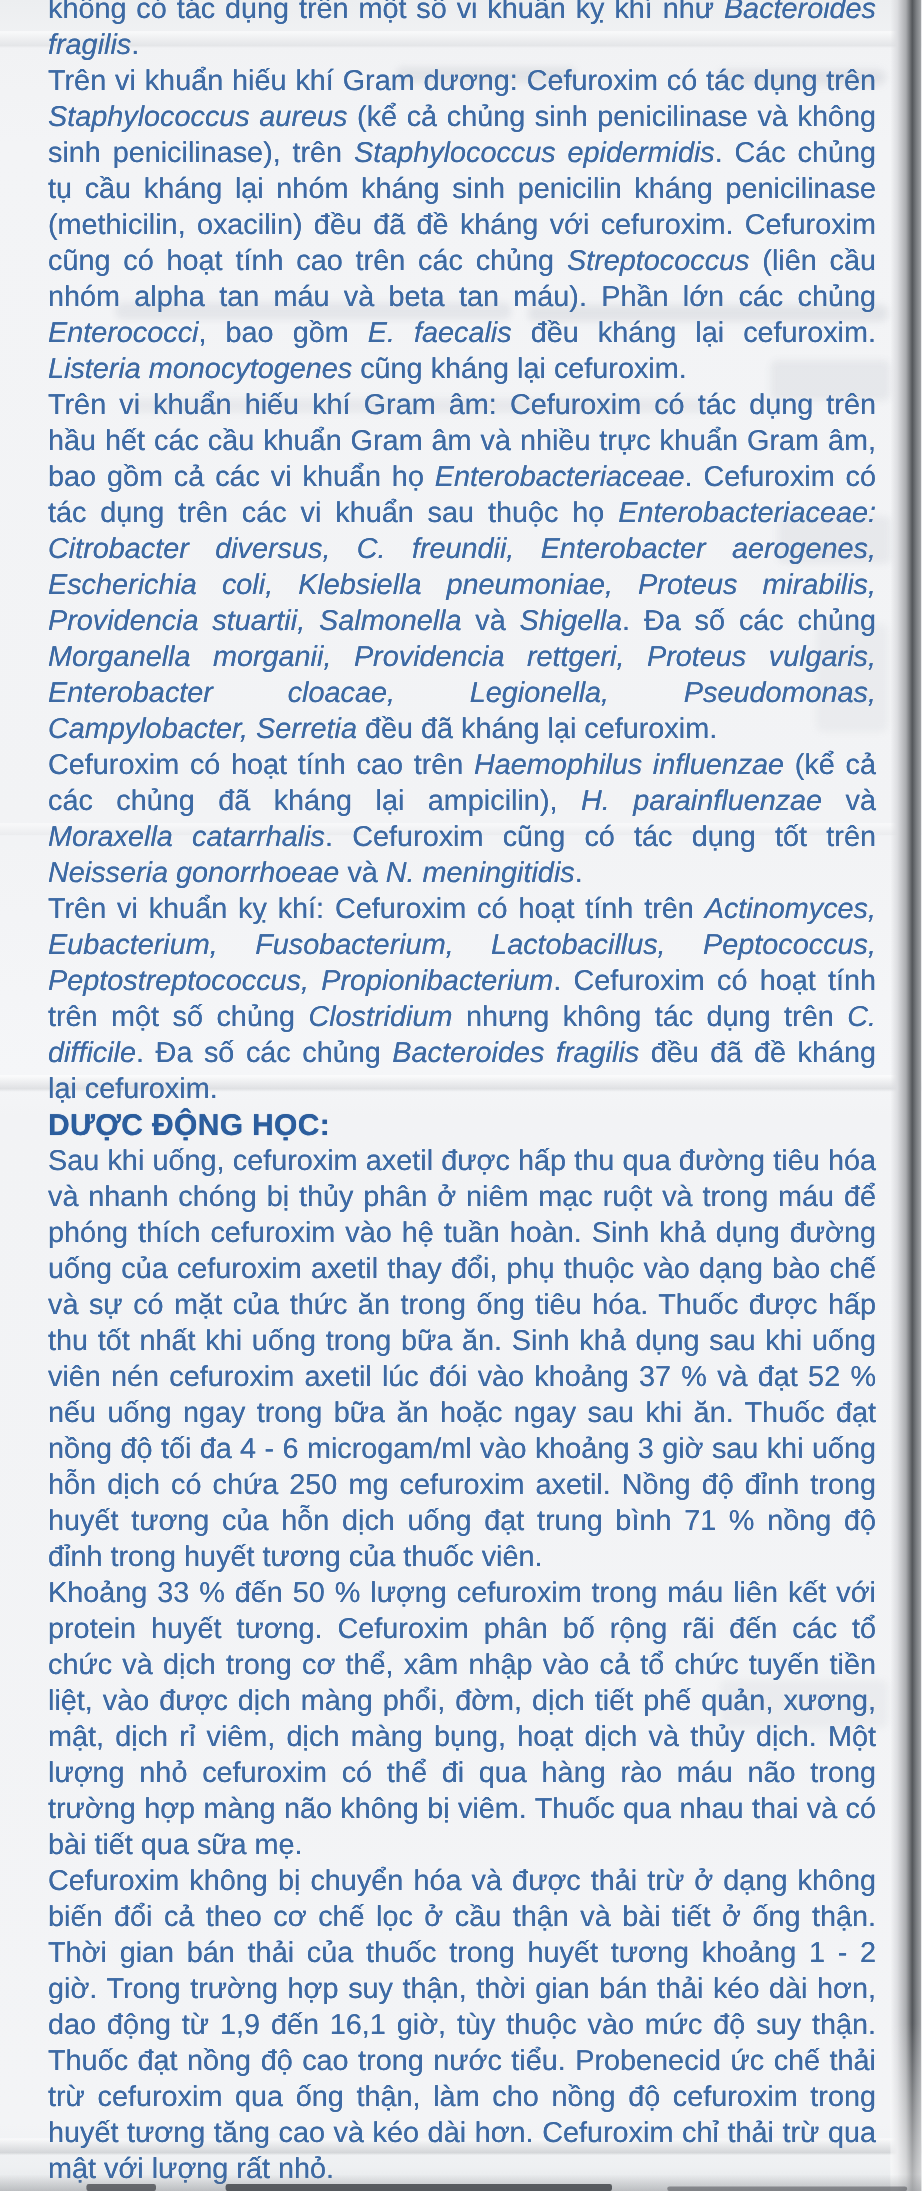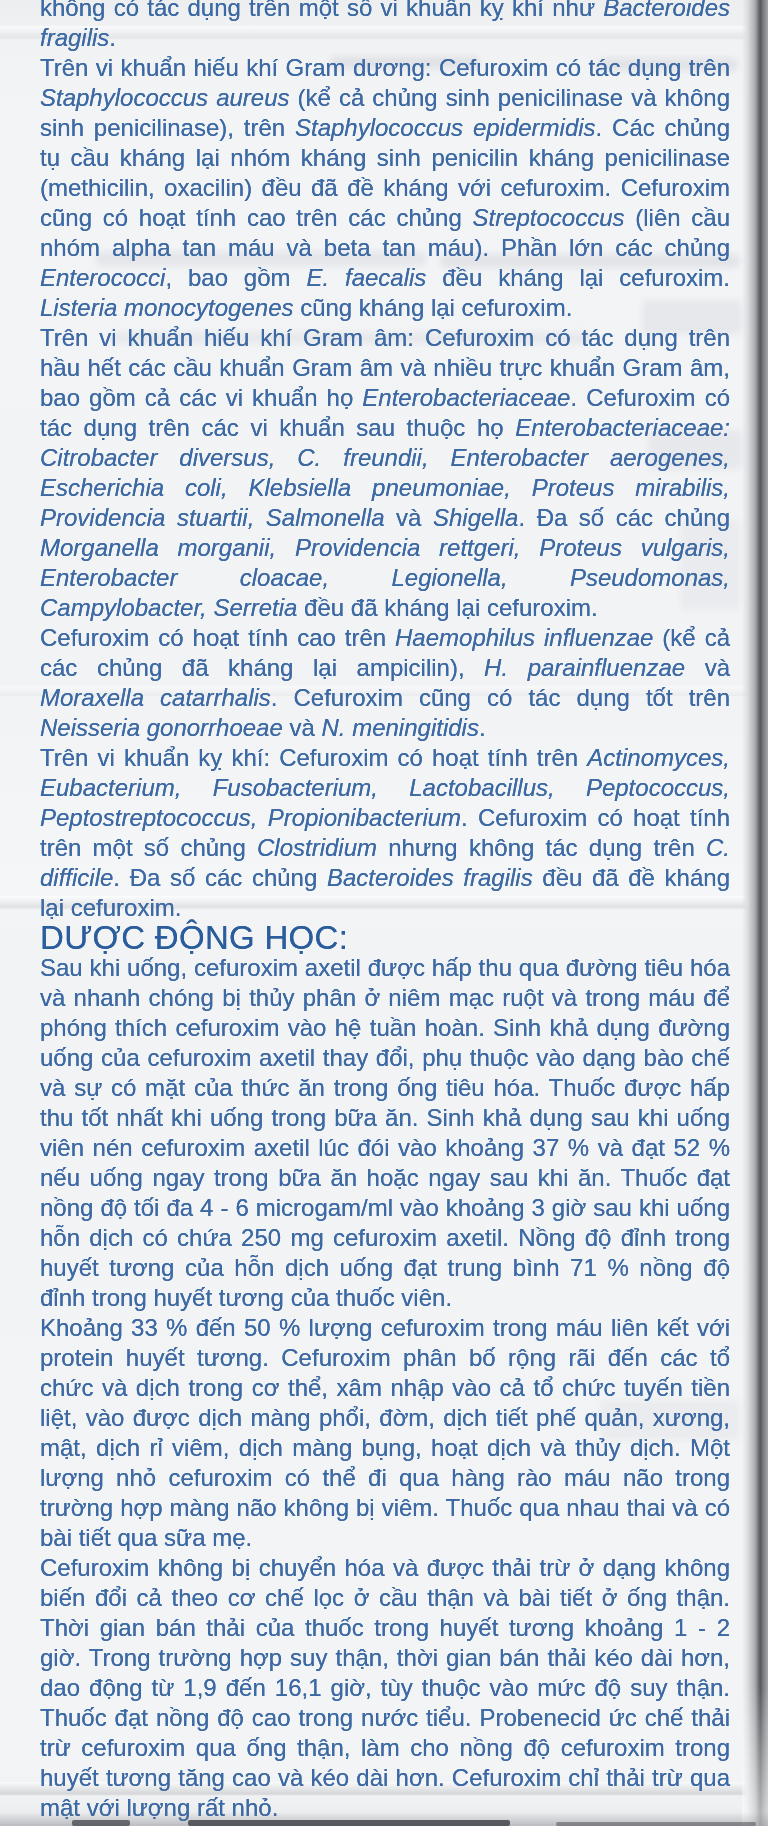--- a/index.html
+++ b/index.html
@@ -19,23 +19,23 @@
     right: 38px;
     top: -7px;
     color: var(--text-blue, #3d6aa4);
     font-size: 24px;
     line-height: 30px;
     text-shadow: 0 0 0.5px currentColor;
   }
   .para { margin: 0; text-align: justify; }
   .heading {
     margin: 0;
-    font-size: 33px;
+    font-size: 25px;
     line-height: 30px;
-    font-weight: 400;
+    font-weight: 700;
     color: var(--heading-blue, #2b5d9d);
     letter-spacing: 0.3px;
     text-shadow: 0 0 0.6px currentColor;
   }
   .it { font-style: italic; }
 
   
   .crease { position: absolute; left: 0; width: 100%; pointer-events: none; }
   .crease-top    { top: 26px;  height: 14px; background: linear-gradient(180deg, rgba(255,255,255,0.65), rgba(170,173,178,0.18) 85%, rgba(255,255,255,0)); }
   .crease-mid    { top: 896px; height: 14px; background: linear-gradient(180deg, rgba(255,255,255,0.7), rgba(150,153,158,0.22) 80%, rgba(255,255,255,0)); }

